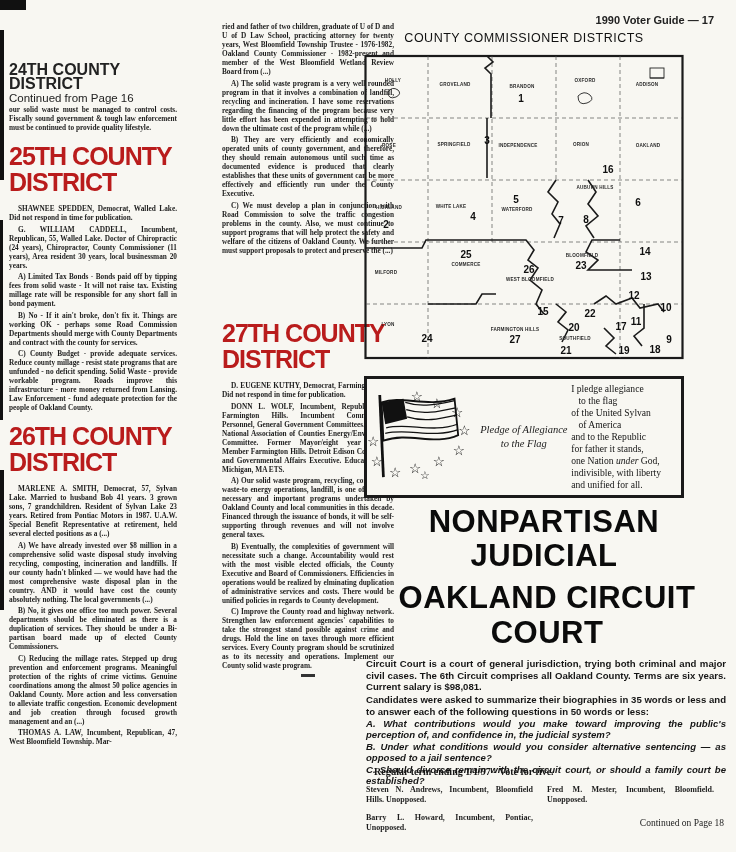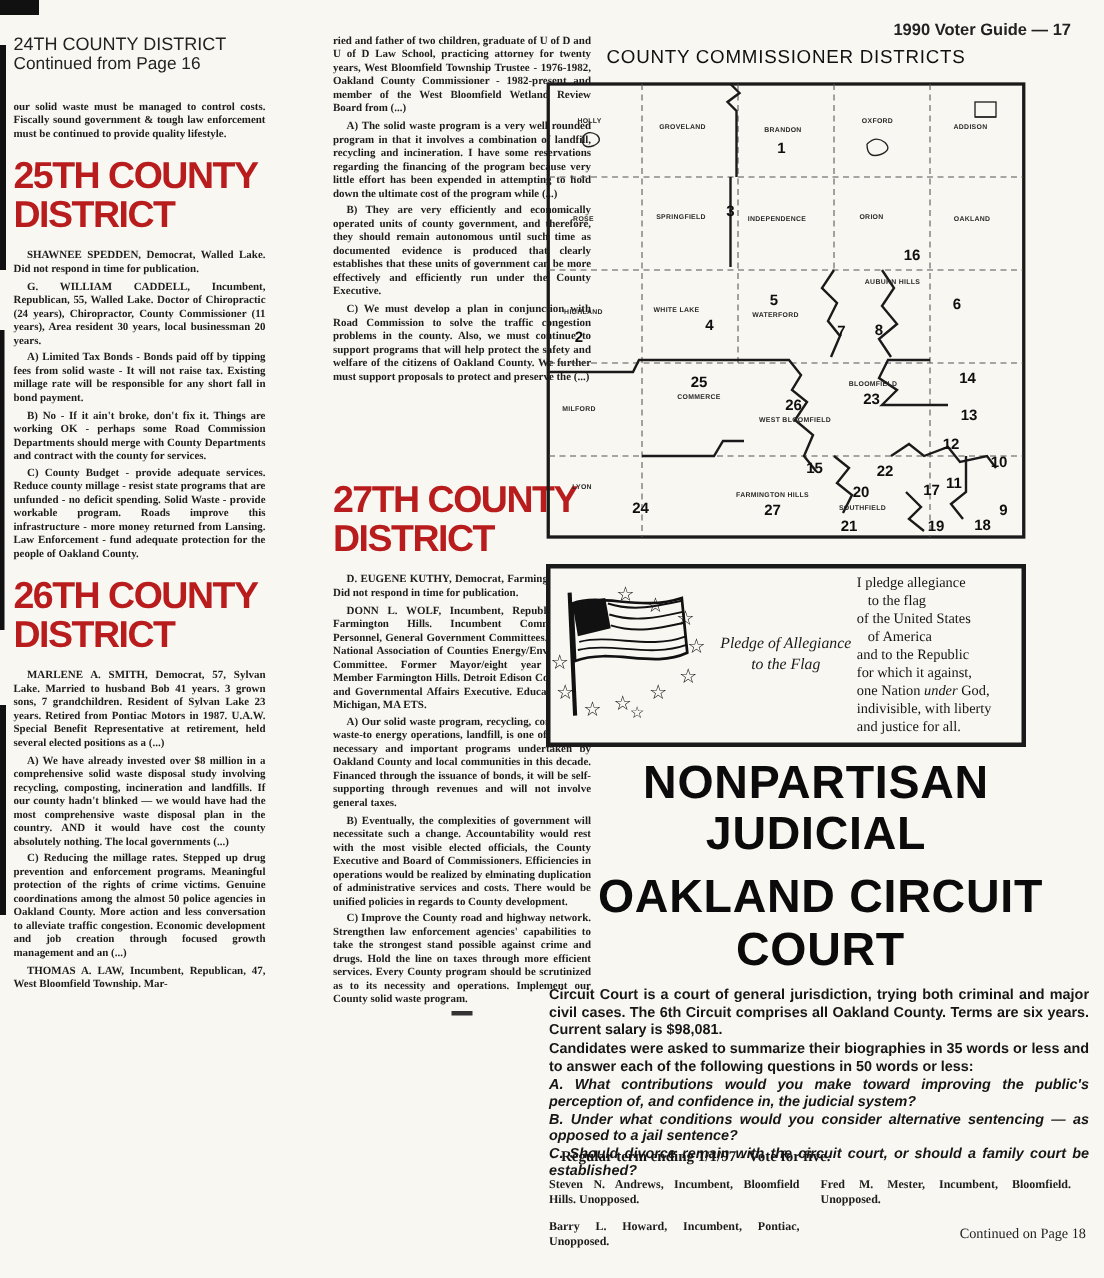--- a/index.html
+++ b/index.html
@@ -12,25 +12,25 @@
     overflow:hidden;
   }
   
   .scan-blob{position:absolute;background:#111;}
   
   .col{position:absolute;top:22px;}
   #col-left{left:9px;width:168px;}
   #col-mid{left:186px;width:172px;margin-left:36px;}
   .cont-title{
     font-family:"Liberation Sans",sans-serif;
-    font-size:12px;line-height:14px;font-weight:normal;color:#222;
+    font-size:16px;line-height:14px;font-weight:bold;color:#222;margin-top:41px;
   }
   .cont-sub{
     font-family:"Liberation Sans",sans-serif;
-    font-size:11.5px;line-height:14px;color:#222;margin-bottom:16px;
+    font-size:11.5px;line-height:14px;color:#222;margin-bottom:0;
   }
   .body-p{
     font-size:7.3px;line-height:9px;
     text-align:justify;margin:0 0 2.5px 0;
     text-indent:9px;font-weight:bold;color:#1d1d1d;
   }
   .body-p.noindent{text-indent:0;}
   .district-headline{
     font-family:"Liberation Sans",sans-serif;
     font-weight:bold;font-size:25px;line-height:26px;
@@ -130,20 +130,21 @@
 DISTRICT</div>
       <p class="body-p"><b>SHAWNEE SPEDDEN,</b> Democrat, Walled Lake. Did not respond in time for publication.</p>
       <p class="body-p"><b>G. WILLIAM CADDELL,</b> Incumbent, Republican, 55, Walled Lake. Doctor of Chiropractic (24 years), Chiropractor, County Commissioner (11 years), Area resident 30 years, local businessman 20 years.</p>
       <p class="body-p">A) Limited Tax Bonds - Bonds paid off by tipping fees from solid waste - It will not raise tax. Existing millage rate will be responsible for any short fall in bond payment.</p>
       <p class="body-p">B) No - If it ain't broke, don't fix it. Things are working OK - perhaps some Road Commission Departments should merge with County Departments and contract with the county for services.</p>
       <p class="body-p">C) County Budget - provide adequate services. Reduce county millage - resist state programs that are unfunded - no deficit spending. Solid Waste - provide workable program. Roads improve this infrastructure - more money returned from Lansing. Law Enforcement - fund adequate protection for the people of Oakland County.</p>
       <div class="district-headline">26TH COUNTY
 DISTRICT</div>
       <p class="body-p"><b>MARLENE A. SMITH,</b> Democrat, 57, Sylvan Lake. Married to husband Bob 41 years. 3 grown sons, 7 grandchildren. Resident of Sylvan Lake 23 years. Retired from Pontiac Motors in 1987. U.A.W. Special Benefit Representative at retirement, held several elected positions as a (...)</p>
       <p class="body-p">A) We have already invested over $8 million in a comprehensive solid waste disposal study involving recycling, composting, incineration and landfills. If our county hadn't blinked — we would have had the most comprehensive waste disposal plan in the country. AND it would have cost the county absolutely nothing. The local governments (...)</p>
+      <p class="body-p">B) No, it gives one office too much power. Several departments should be eliminated as there is a duplication of services. They should be under a Bi-partisan board made up of elected County Commissioners.</p>
       <p class="body-p">C) Reducing the millage rates. Stepped up drug prevention and enforcement programs. Meaningful protection of the rights of crime victims. Genuine coordinations among the almost 50 police agencies in Oakland County. More action and less conversation to alleviate traffic congestion. Economic development and job creation through focused growth management and an (...)</p>
       <p class="body-p"><b>THOMAS A. LAW,</b> Incumbent, Republican, 47, West Bloomfield Township. Mar-</p>
     </div>
 </div>
 
 <div class="col" id="col-mid">
   <div id="mid-blocks">
       <p class="body-p noindent">ried and father of two children, graduate of U of D and U of D Law School, practicing attorney for twenty years, West Bloomfield Township Trustee - 1976-1982, Oakland County Commissioner - 1982-present and member of the West Bloomfield Wetland Review Board from (...)</p>
       <p class="body-p">A) The solid waste program is a very well rounded program in that it involves a combination of landfill, recycling and incineration. I have some reservations regarding the financing of the program because very little effort has been expended in attempting to hold down the ultimate cost of the program while (...)</p>
       <p class="body-p">B) They are very efficiently and economically operated units of county government, and therefore, they should remain autonomous until such time as documented evidence is produced that clearly establishes that these units of government can be more effectively and efficiently run under the County Executive.</p>
@@ -277,21 +278,21 @@
           <text x="72" y="84">☆</text>
         <text x="46" y="92">☆</text>
           <text x="24" y="96">☆</text>
         <text x="4" y="84">☆</text>
           <text x="0" y="62">☆</text>
         <text x="58" y="98" font-size="12">☆</text>
       </g>
     </svg>
     <div id="pledge-caption">Pledge of Allegiance
 to the Flag</div>
-    <div id="pledge-text"><div>I pledge allegiance</div><div>   to the flag</div><div>of the United States</div><div>   of America</div><div>and to the Republic</div><div>for which it against,</div><div>one Nation <i>under</i> God,</div><div>indivisible, with liberty</div><div>and justice for all.</div></div>
+    <div id="pledge-text"><div>I pledge allegiance</div><div>   to the flag</div><div>of the United Sylvan</div><div>   of America</div><div>and to the Republic</div><div>for father it stands,</div><div>one Nation <i>under</i> God,</div><div>indivisible, with liberty</div><div>and unified for all.</div></div>
   </div>
 
   <div class="jud-h1">NONPARTISAN
 JUDICIAL</div>
   <div class="jud-h2">OAKLAND CIRCUIT
 COURT</div>
   <div class="jud-intro">Circuit Court is a court of general jurisdiction, trying both criminal and major civil cases. The 6th Circuit comprises all Oakland County. Terms are six years. Current salary is $98,081.</div>
   <div class="jud-instr">Candidates were asked to summarize their biographies in 35 words or less and to answer each of the following questions in 50 words or less:</div>
   <div id="questions">
       <p class="jud-q">A. What contributions would you make toward improving the public's perception of, and confidence in, the judicial system?</p>

